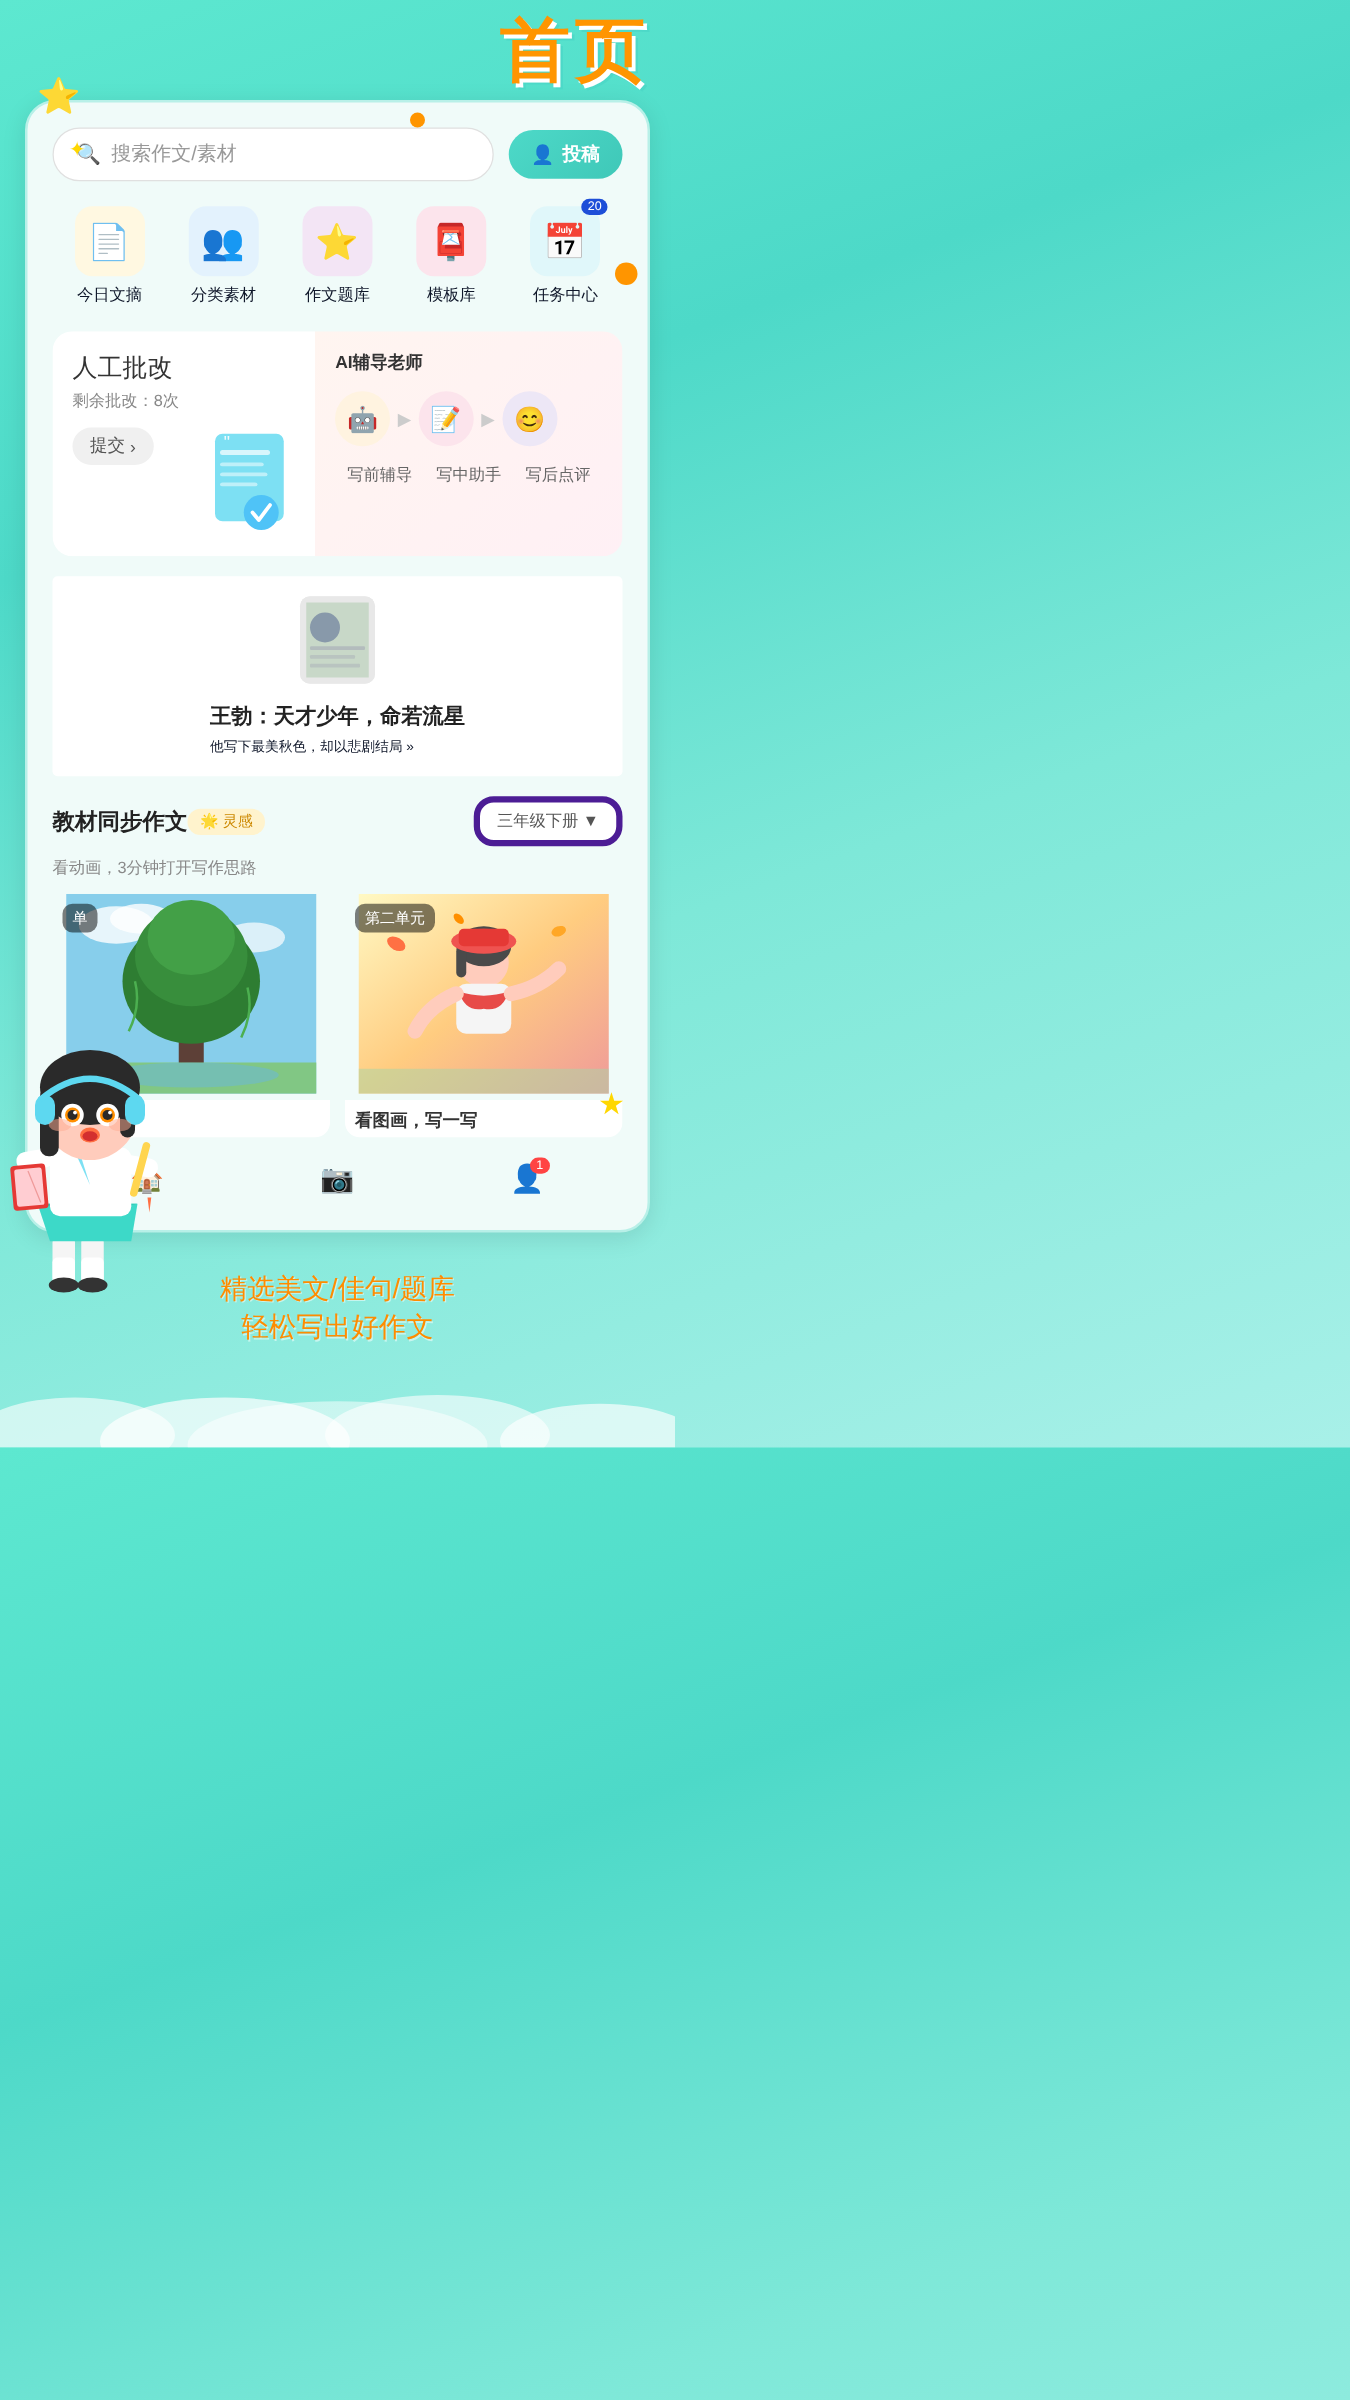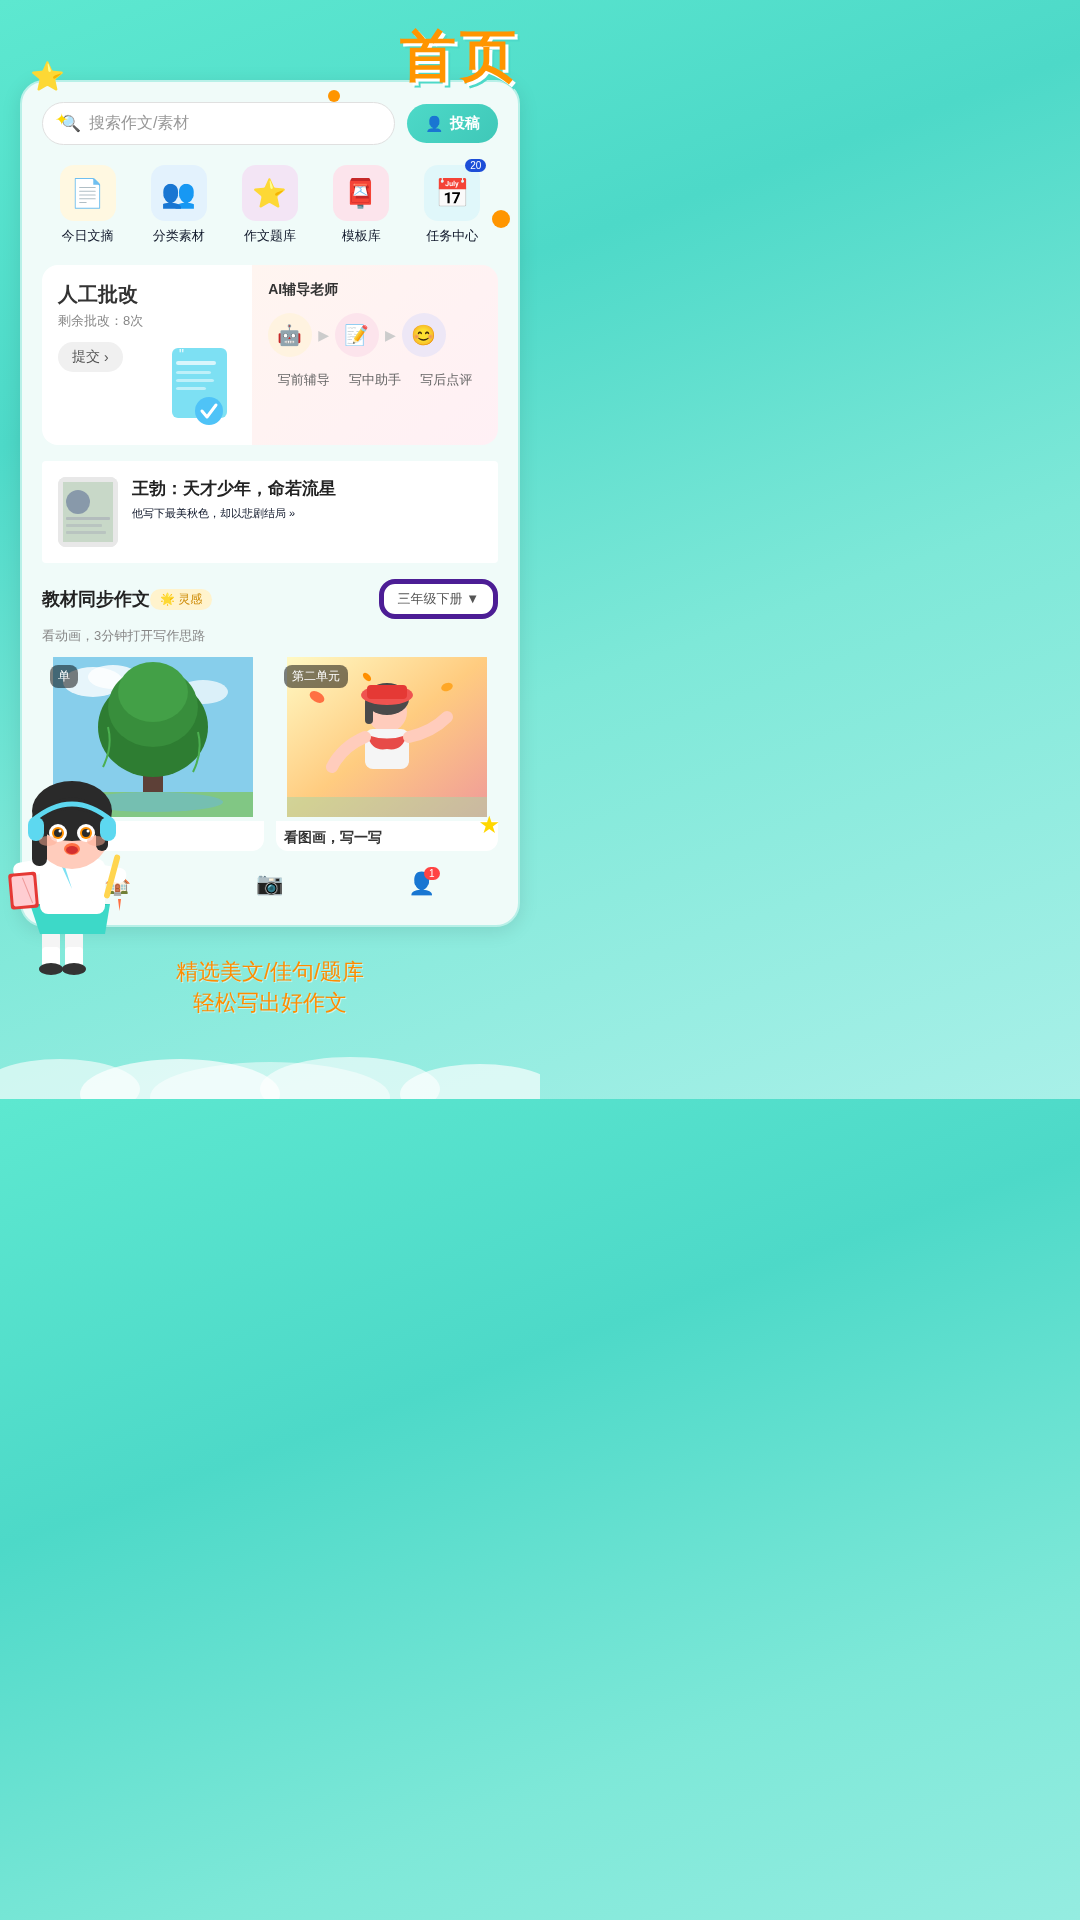--- a/index.html
+++ b/index.html
@@ -9,21 +9,21 @@
       min-height: 960px;
       background: linear-gradient(160deg, #5de8d0 0%, #4dd9c8 30%, #7ee8d8 60%, #a8f0e8 100%);
       font-family: 'PingFang SC', 'Microsoft YaHei', sans-serif;
       position: relative;
       overflow-x: hidden;
     }
 
     
     .page-title-wrapper {
       position: absolute;
-      top: 28px;
+      top: 12px;
       right: 20px;
       z-index: 10;
       margin-left: 10px;
     }
     .page-title-zh {
       font-size: 56px;
       font-weight: 900;
       color: #ff9500;
       text-shadow: 3px 3px 0 #fff, 5px 5px 0 #4dd9c8;
       line-height: 1;
@@ -151,21 +151,21 @@
       min-height: 180px;
     }
     .correction-left {
       flex: 1;
       background: #fff;
       padding: 16px;
       position: relative;
     }
     .correction-title {
       font-size: 20px;
-      font-weight: bold;
+      font-weight: normal;
       color: #333;
       margin-bottom: 4px;
     }
     .correction-subtitle {
       font-size: 13px;
       color: #888;
       margin-bottom: 12px;
     }
     .submit-doc-btn {
       display: inline-flex;
@@ -222,20 +222,22 @@
     }
 
     
     .article-card {
       background: #fff;
       border-radius: 4px;
       padding: 16px;
       display: flex;
       gap: 14px;
       margin-bottom: 16px;
+      align-items: center;
+      flex-direction: column;
     }
     .article-thumb {
       width: 60px;
       height: 70px;
       border-radius: 8px;
       background: #e8e8e8;
       overflow: hidden;
       flex-shrink: 0;
       position: relative;
     }

